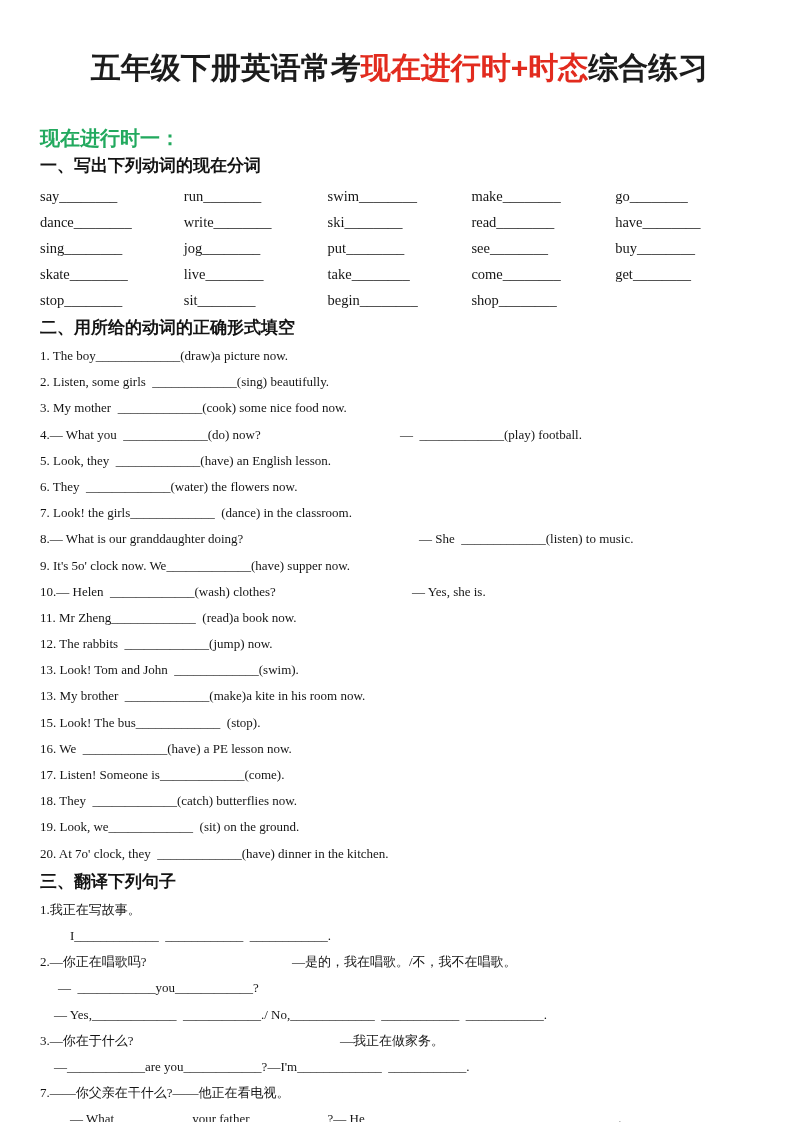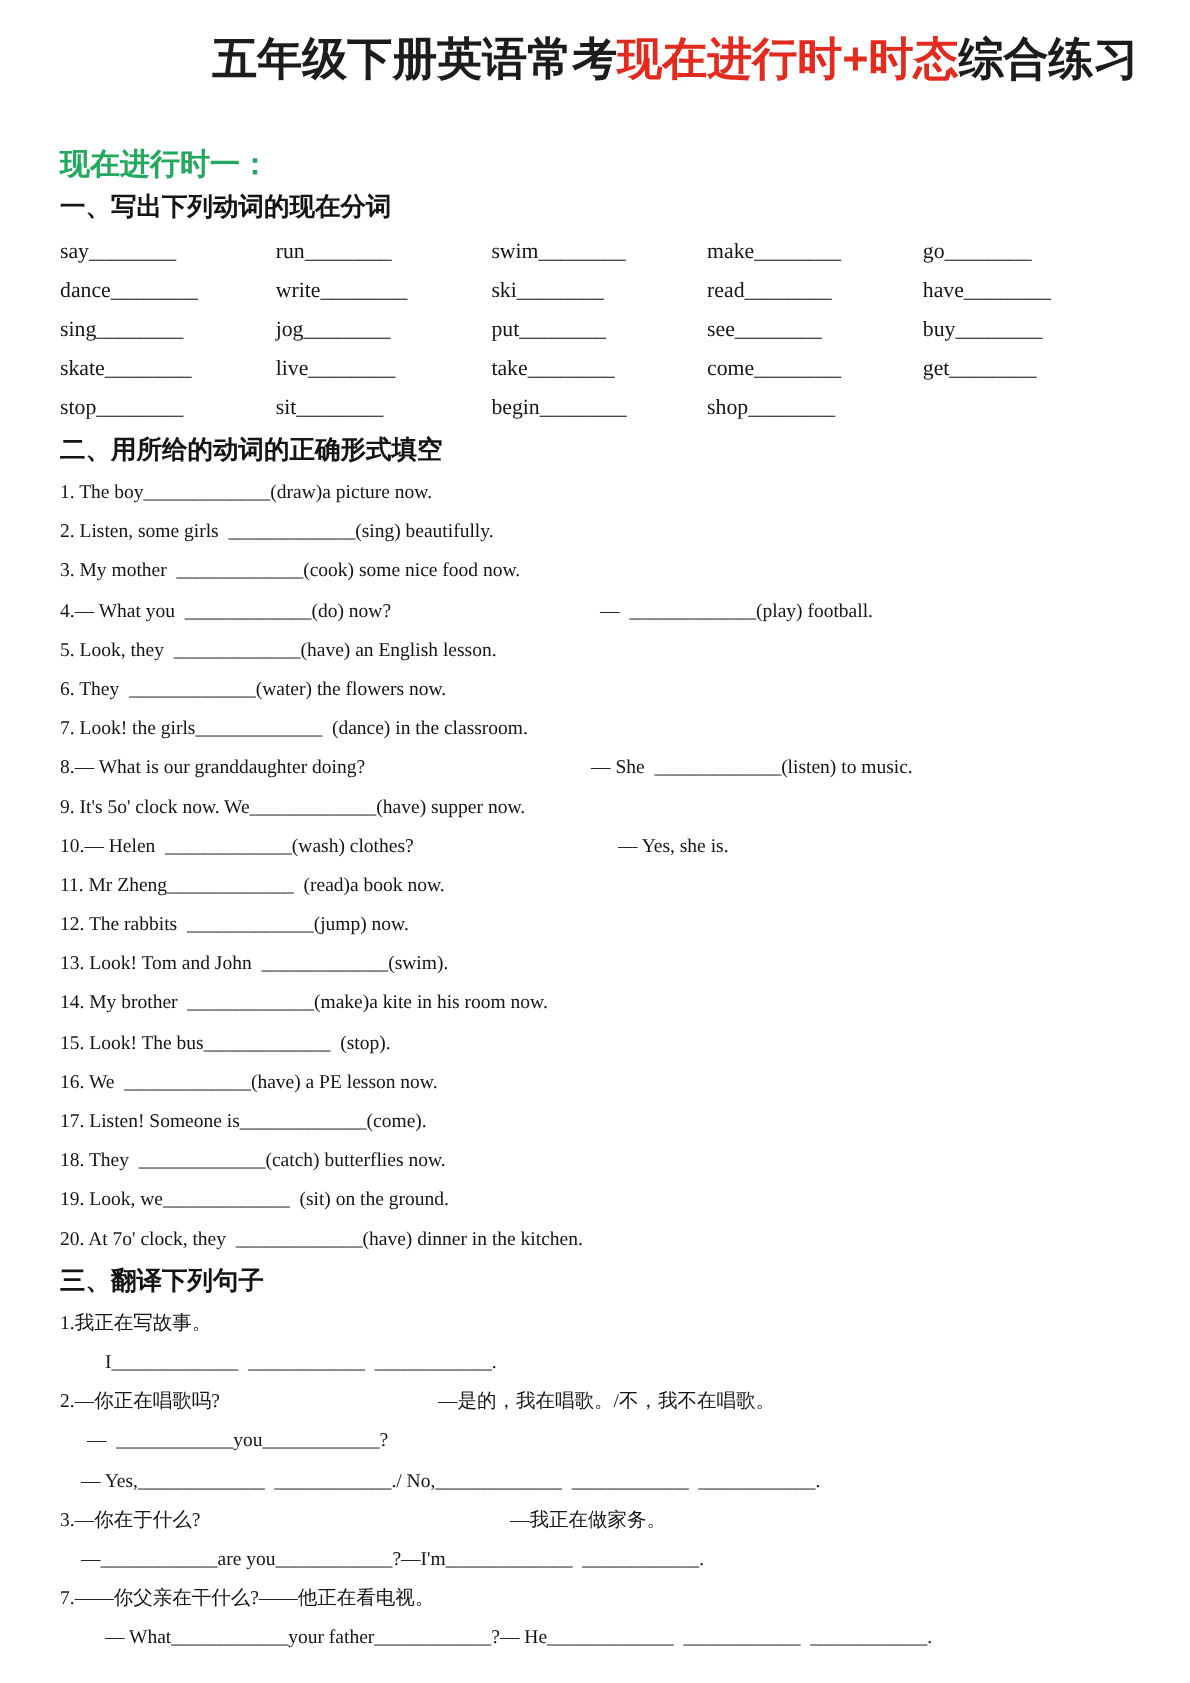--- a/index.html
+++ b/index.html
@@ -6,22 +6,22 @@
   body {
     width: 793px; height: 1122px;
     background: #ffffff;
     color: #151515;
     font-family: "Liberation Serif", "DejaVu Serif", serif;
     overflow: hidden;
   }
   .page { padding: 0 34px 0 40px; }
 
   .title {
-    margin-top: 20px;
-    text-align: right;
+    margin-top: 48px;
+    text-align: center;
     font-family: "Liberation Sans", "DejaVu Sans", sans-serif;
     font-weight: bold;
     font-size: 30px;
     line-height: 40px;
     color: #1c1c1c;
     white-space: nowrap;
   }
   .title .red { color: #e22b1e; }
 
   .subtitle {
@@ -107,27 +107,27 @@
   <div class="sec-heading">二、用所给的动词的正确形式填空</div>
 
   <div class="lines">
     <div class="line"><span>1. The boy_____________(draw)a picture now.</span></div>
     <div class="line"><span>2. Listen, some girls  _____________(sing) beautifully.</span></div>
     <div class="line"><span>3. My mother  _____________(cook) some nice food now.</span></div>
     <div class="line"><span>4.— What you  _____________(do) now?</span><span class="rp" style="left:360px">—  _____________(play) football.</span></div>
     <div class="line"><span>5. Look, they  _____________(have) an English lesson.</span></div>
     <div class="line"><span>6. They  _____________(water) the flowers now.</span></div>
     <div class="line"><span>7. Look! the girls_____________  (dance) in the classroom.</span></div>
-    <div class="line"><span>8.— What is our granddaughter doing?</span><span class="rp" style="left:354px">— She  _____________(listen) to music.</span></div>
+    <div class="line"><span>8.— What is our granddaughter doing?</span><span class="rp" style="left:379px">— She  _____________(listen) to music.</span></div>
     <div class="line"><span>9. It's 5o' clock now. We_____________(have) supper now.</span></div>
     <div class="line"><span>10.— Helen  _____________(wash) clothes?</span><span class="rp" style="left:372px">— Yes, she is.</span></div>
     <div class="line"><span>11. Mr Zheng_____________  (read)a book now.</span></div>
     <div class="line"><span>12. The rabbits  _____________(jump) now.</span></div>
     <div class="line"><span>13. Look! Tom and John  _____________(swim).</span></div>
-    <div class="line"><span>14. My brother  _____________(make)a kite in his room now.</span></div>
+    <div class="line"><span>13. My brother  _____________(make)a kite in his room now.</span></div>
     <div class="line"><span>15. Look! The bus_____________  (stop).</span></div>
     <div class="line"><span>16. We  _____________(have) a PE lesson now.</span></div>
     <div class="line"><span>17. Listen! Someone is_____________(come).</span></div>
     <div class="line"><span>18. They  _____________(catch) butterflies now.</span></div>
     <div class="line"><span>19. Look, we_____________  (sit) on the ground.</span></div>
     <div class="line"><span>20. At 7o' clock, they  _____________(have) dinner in the kitchen.</span></div>
   </div>
 
   <div class="sec-heading">三、翻译下列句子</div>
 

